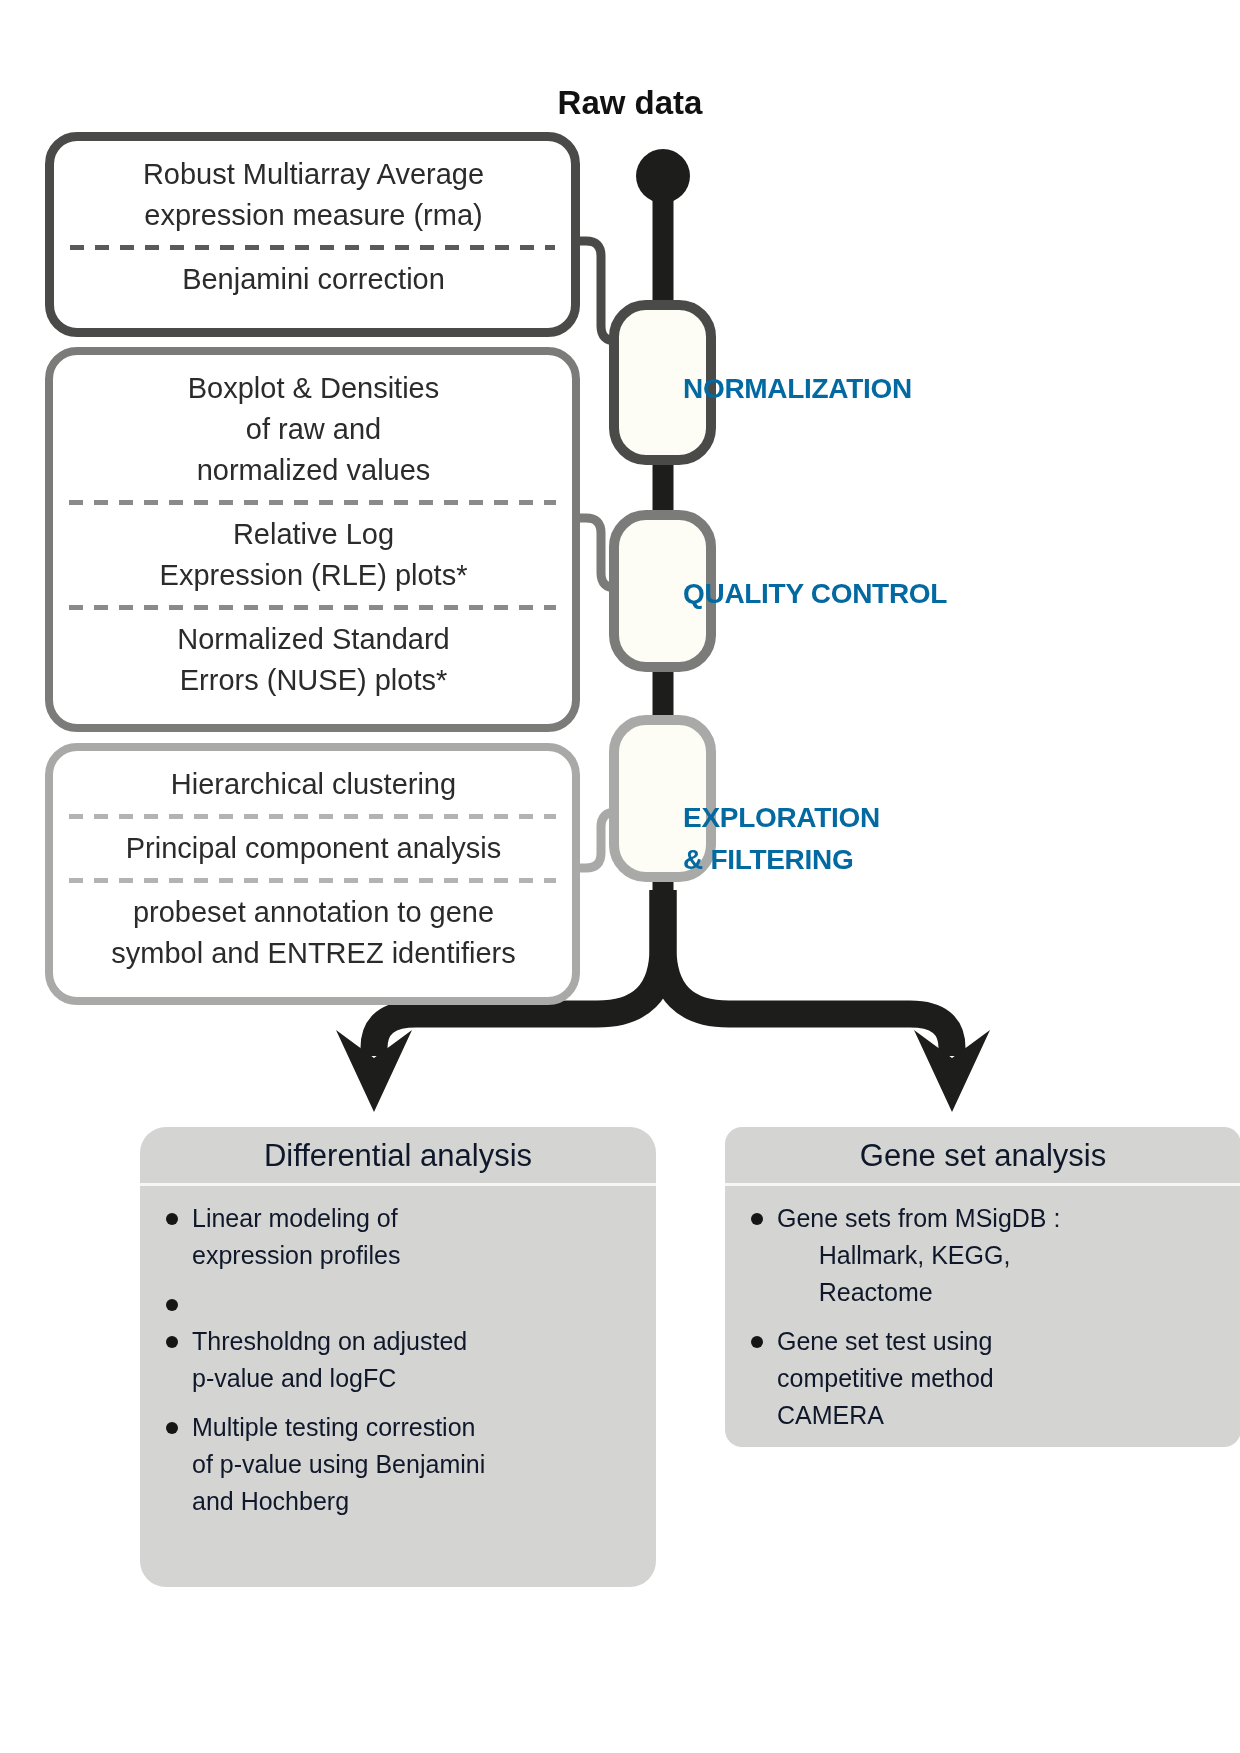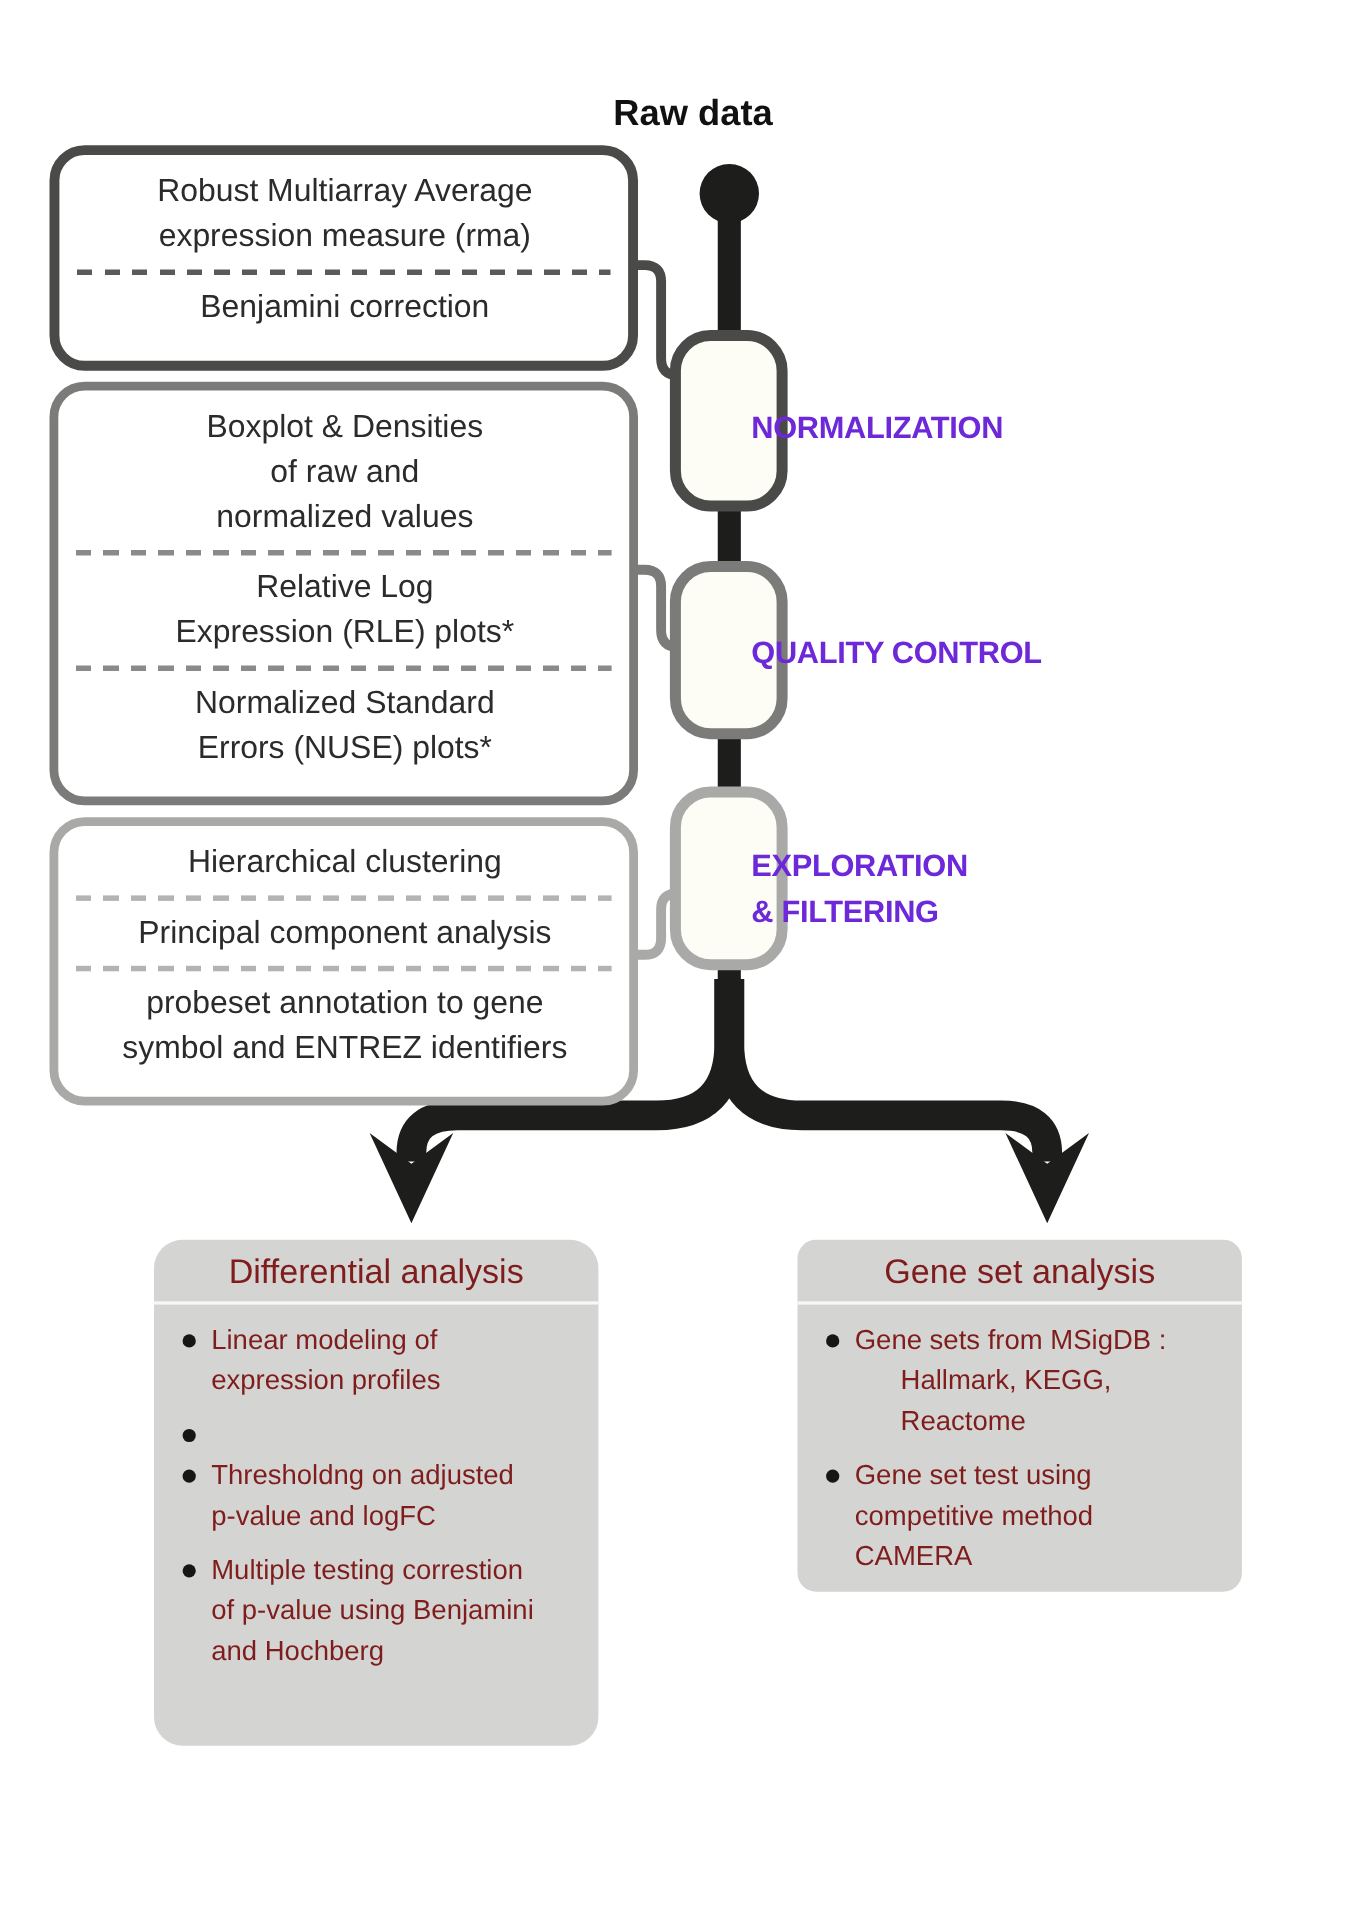--- a/index.html
+++ b/index.html
@@ -43,30 +43,30 @@
     background: repeating-linear-gradient(90deg, var(--dc) 0 14px, transparent 14px 25px); }
   .mbox1 { top:132px; height:205px; border:9px solid var(--box1_border); }
   .mbox1 .divider { --dc: #5a5a5a; }
   .mbox2 { top:347px; height:385px; border:8px solid var(--box2_border); }
   .mbox2 .divider { --dc: #8a8a8a; }
   .mbox3 { top:743px; height:262px; border:8px solid var(--box3_border); }
   .mbox3 .divider { --dc: #b3b3b3; }
 
   .stage-label {
     position:absolute; left:683px; font-size:28px; font-weight:bold;
-    color:#6d28d9; letter-spacing:-0.3px; white-space:pre-line; line-height:42px;
+    color:#0369a1; letter-spacing:-0.3px; white-space:pre-line; line-height:42px;
   }
   .stage-1 { top:368px; }
   .stage-2 { top:573px; }
-  .stage-3 { top:766px; }
+  .stage-3 { top:797px; }
 
   .panel {
-    position:absolute; top:1127px; width:404px;
+    position:absolute; top:1127px; width:516px;
     background: var(--panel_fill); border-radius:26px; box-sizing:border-box;
-    color:#7f1d1d;
+    color:#0f172a;
   }
   .panel-left  { left:140px; height:460px; }
   .panel-right { left:725px; height:320px;border-radius:17px; }
   .panel .ptitle {
     font-size:31px; text-align:center; padding:11px 0 9px 0;
     border-bottom:3px solid #f7f7f5;
   }
   .panel .plist { padding:14px 14px 0 26px; }
   .bullet { display:flex; align-items:flex-start; margin-bottom:12px; }
   .bullet .bdot {

